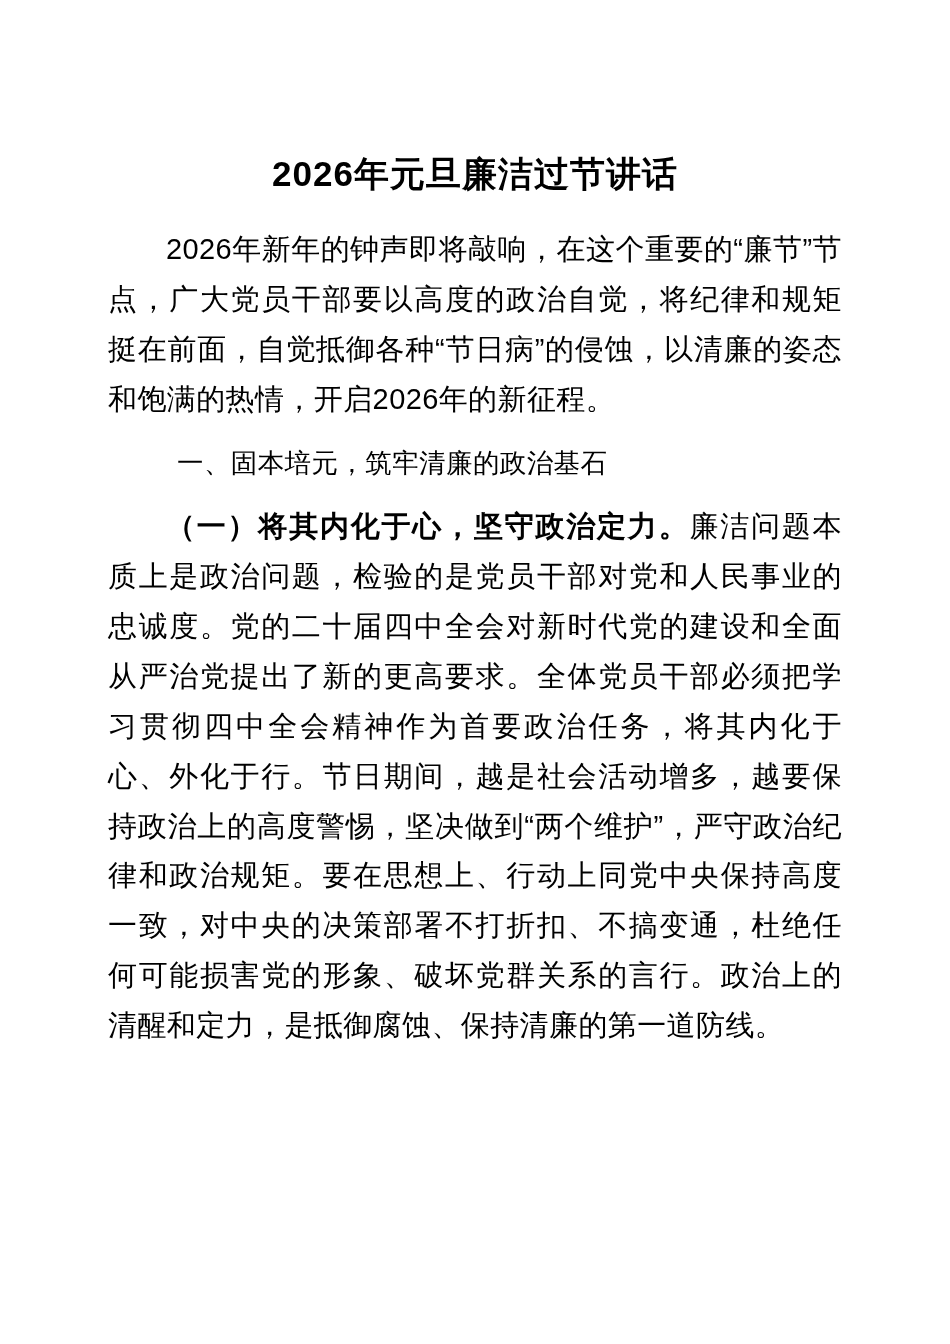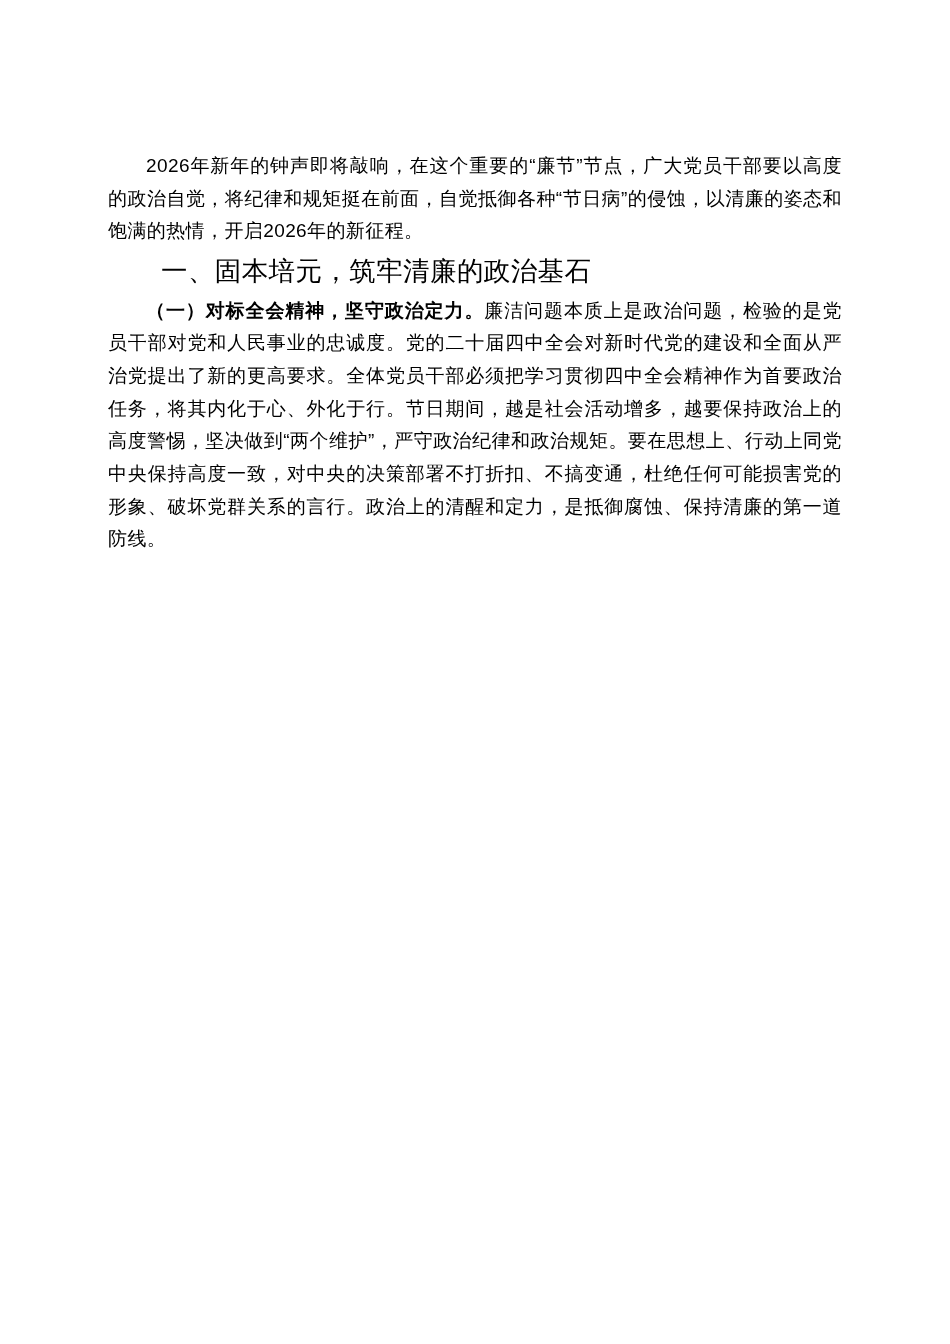--- a/index.html
+++ b/index.html
@@ -25,52 +25,53 @@
   .doc-title {
     font-size: 35px;
     font-weight: 700;
     text-align: center;
     letter-spacing: 1px;
     margin: 0 0 28px 0;
     line-height: 1.35;
     font-family: "Liberation Sans", "DejaVu Sans", sans-serif;
   }
   .para {
-    font-size: 19px;
+    font-size: 29px;
     line-height: 1.72;
     text-align: justify;
     text-justify: inter-ideograph;
-    margin: 0 0 1px 0;
+    margin: 6px 0 1px 0;
     letter-spacing: 0.4px;
   }
   .indent {
     text-indent: 2em;
   }
   .para.bold-lead {
     font-weight: 400;
   }
   .lead-bold {
     font-weight: 700;
   }
   .section-head {
     font-size: 26.5px;
     line-height: 1.72;
     text-indent: 2em;
-    margin: 0;
+    margin: 16px;
     letter-spacing: 0.4px;
   }
 </style>
 </head>
 <body>
 
 <div class="page">
 
+  <h1 class="doc-title">2026年元旦廉洁过节讲话</h1>
 
   <p class="para indent">2026年新年的钟声即将敲响，在这个重要的“廉节”节点，广大党员干部要以高度的政治自觉，将纪律和规矩挺在前面，自觉抵御各种“节日病”的侵蚀，以清廉的姿态和饱满的热情，开启2026年的新征程。</p>
 
   <p class="section-head">一、固本培元，筑牢清廉的政治基石</p>
 
 
   <p class="para indent bold-lead">
-    <span class="lead-bold">（一）对标全会精神，坚守政治定力。</span><span>廉洁问题本质上是政治问题，检验的是党员干部对党和人民事业的忠诚度。党的二十届四中全会对新时代党的建设和全面从严治党提出了新的更高要求。全体党员干部必须把学习贯彻四中全会精神作为首要政治任务，将其内化于心、外化于行。节日期间，越是社会活动增多，越要保持政治上的高度警惕，坚决做到“两个维护”，严守政治纪律和政治规矩。要在思想上、行动上同党中央保持高度一致，对中央的决策部署不打折扣、不搞变通，杜绝任何可能损害党的形象、破坏党群关系的言行。政治上的清醒和定力，是抵御腐蚀、保持清廉的第一道防线。</span>
+    <span class="lead-bold">（一）将其内化于心，坚守政治定力。</span><span>廉洁问题本质上是政治问题，检验的是党员干部对党和人民事业的忠诚度。党的二十届四中全会对新时代党的建设和全面从严治党提出了新的更高要求。全体党员干部必须把学习贯彻四中全会精神作为首要政治任务，将其内化于心、外化于行。节日期间，越是社会活动增多，越要保持政治上的高度警惕，坚决做到“两个维护”，严守政治纪律和政治规矩。要在思想上、行动上同党中央保持高度一致，对中央的决策部署不打折扣、不搞变通，杜绝任何可能损害党的形象、破坏党群关系的言行。政治上的清醒和定力，是抵御腐蚀、保持清廉的第一道防线。</span>
   </p>
 
 </div>
 
 </body></html>

